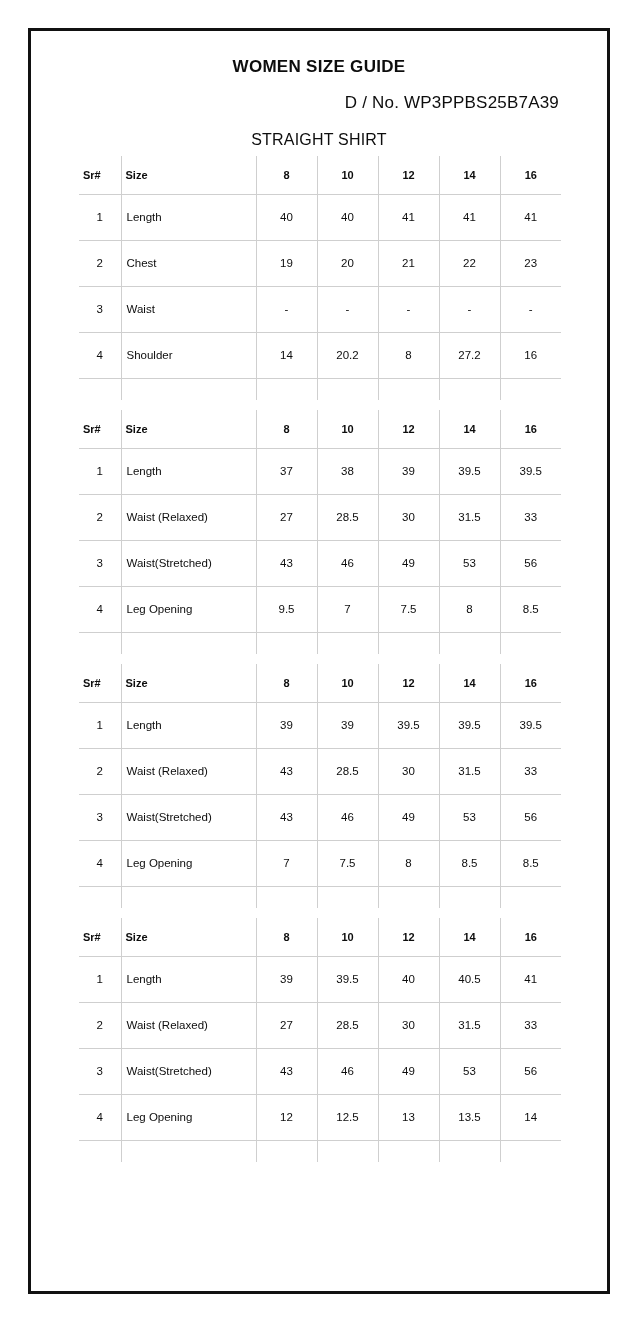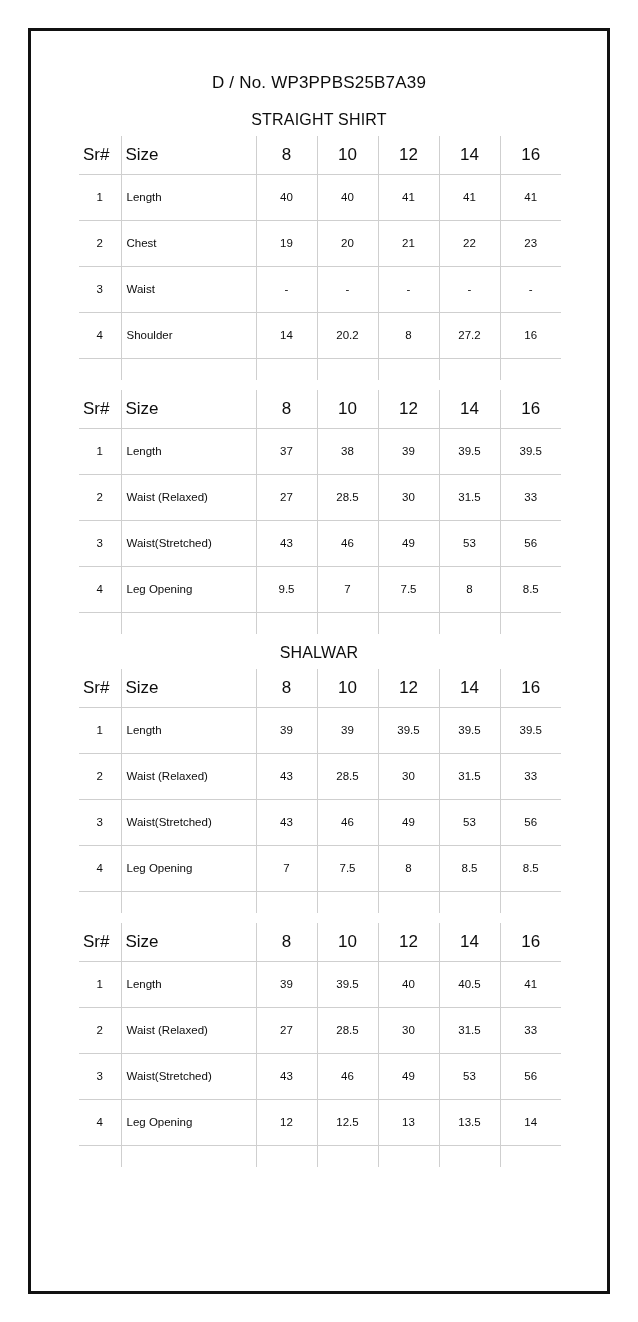--- a/index.html
+++ b/index.html
@@ -28,21 +28,21 @@
     padding: 26px 48px 0 48px;
   }
   .doc-title {
     text-align: center;
     font-size: 17px;
     font-weight: bold;
     letter-spacing: 0.3px;
     margin: 0 0 8px 0;
   }
   .doc-subtitle {
-    text-align: center;
+    text-align: right;
     font-size: 17px;
     font-weight: normal;
     letter-spacing: 0.2px;
     margin: 16px 0 18px 0;
   }
   .section {
     margin-bottom: 10px;
   }
   .section-title {
     text-align: center;
@@ -64,22 +64,22 @@
     font-size: 11.5px;
     font-weight: normal;
     text-align: center;
     padding: 0 2px;
   }
   table.size-table tr th:last-child,
   table.size-table tr td:last-child {
     border-right: none;
   }
   table.size-table thead th {
-    font-weight: normal;
-    font-size: 17px;
+    font-weight: bold;
+    font-size: 11px;
     height: 38px;
   }
   table.size-table thead th.col-sr,
   table.size-table thead th.col-label {
     text-align: left;
     padding-left: 4px;
   }
   table.size-table tbody td.col-sr {
     text-align: center;
   }
@@ -96,20 +96,21 @@
   }
   col.c-sr { width: 42px; }
   col.c-label { width: 135px; }
   col.c-size { width: 61px; }
 </style>
 </head>
 <body>
 
 <div class="page">
   <div class="inner">
+    <h1 class="doc-title">WOMEN SIZE GUIDE</h1>
     <div class="doc-subtitle">D / No.  WP3PPBS25B7A39</div>
     <div id="sections-container">
         <div class="section">
           <h2 class="section-title">STRAIGHT SHIRT</h2>
           <table class="size-table">
             <colgroup>
               <col class="c-sr">
               <col class="c-label">
               <col class="c-size">
               <col class="c-size">
@@ -242,21 +243,20 @@
                 <td></td>
                 <td></td>
                 <td></td>
                 <td></td>
                 <td></td>
               </tr>
             </tbody>
           </table>
         </div>
         <div class="section">
-          <h2 class="section-title">SHALWAR</h2>
           <table class="size-table">
             <colgroup>
               <col class="c-sr">
               <col class="c-label">
               <col class="c-size">
               <col class="c-size">
               <col class="c-size">
               <col class="c-size">
               <col class="c-size">
             </colgroup>

